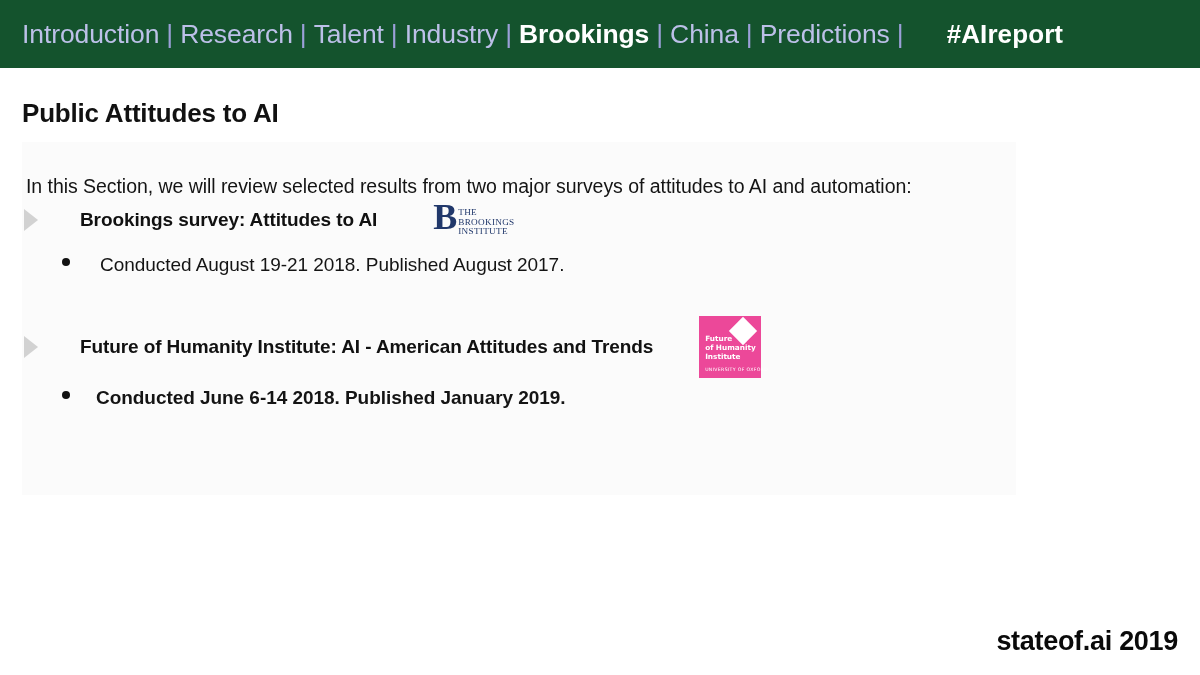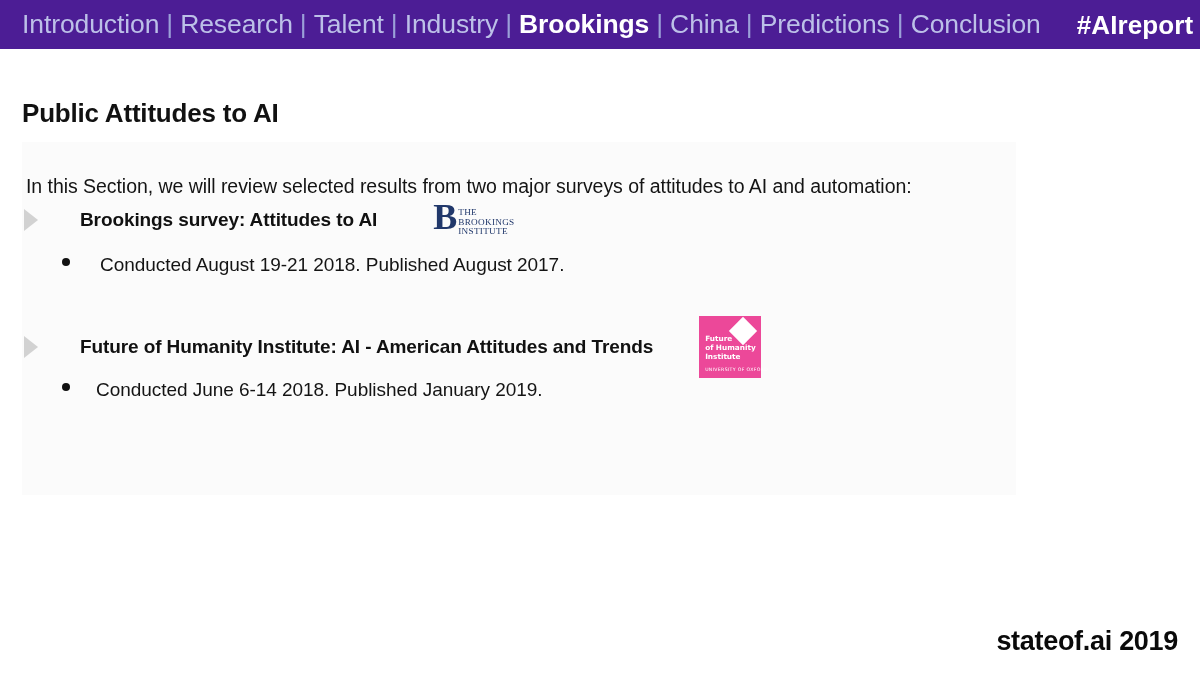--- a/index.html
+++ b/index.html
@@ -15,22 +15,22 @@
     font-family: "Liberation Sans", sans-serif;
     color: #101010;
     -webkit-font-smoothing: antialiased;
   }
 
   
   .navbar {
     position: absolute;
     left: 0; top: 0;
     width: 1200px;
-    height: 49px;
-    background: #4c1d95;
+    height: 68px;
+    background: #14532d;
     display: flex;
     align-items: center;
     box-sizing: border-box;
     padding: 0 22px;
   }
   .nav-items {
     display: flex;
     align-items: baseline;
     white-space: nowrap;
   }
@@ -210,21 +210,21 @@
     height: 8px;
     border-radius: 50%;
     background: #111111;
     margin-left: 40px;
     margin-right: 30px;
     flex: 0 0 auto;
     position: relative;
     top: -5px;
   }
   .b-first { margin-top: 14px; }
-  .b-second { margin-top: 12px; }
+  .b-second { margin-top: 20px; font-weight: bold; }
   .b-second .dot { margin-right: 26px; }
 
   
   .footer {
     position: absolute;
     right: 22px;
     bottom: 18px;
     font-size: 27px;
     font-weight: 700;
     color: #0a0a0a;
@@ -243,21 +243,20 @@
     <span class="nav-link">Talent</span>
     <span class="nav-sep">|</span>
     <span class="nav-link">Industry</span>
     <span class="nav-sep">|</span>
     <span class="nav-link active">Brookings</span>
     <span class="nav-sep">|</span>
     <span class="nav-link">China</span>
     <span class="nav-sep">|</span>
     <span class="nav-link">Predictions</span>
     <span class="nav-sep">|</span>
-    <span class="nav-link">Conclusion</span>
   </div>
   <div class="nav-hashtag">#AIreport</div>
 </div>
 
 <div class="slide-title">Public Attitudes to AI</div>
 
 <div class="content-panel">
 
   <div class="intro-line">In this Section, we will review selected results from two major surveys of attitudes to AI and automation:</div>
 

